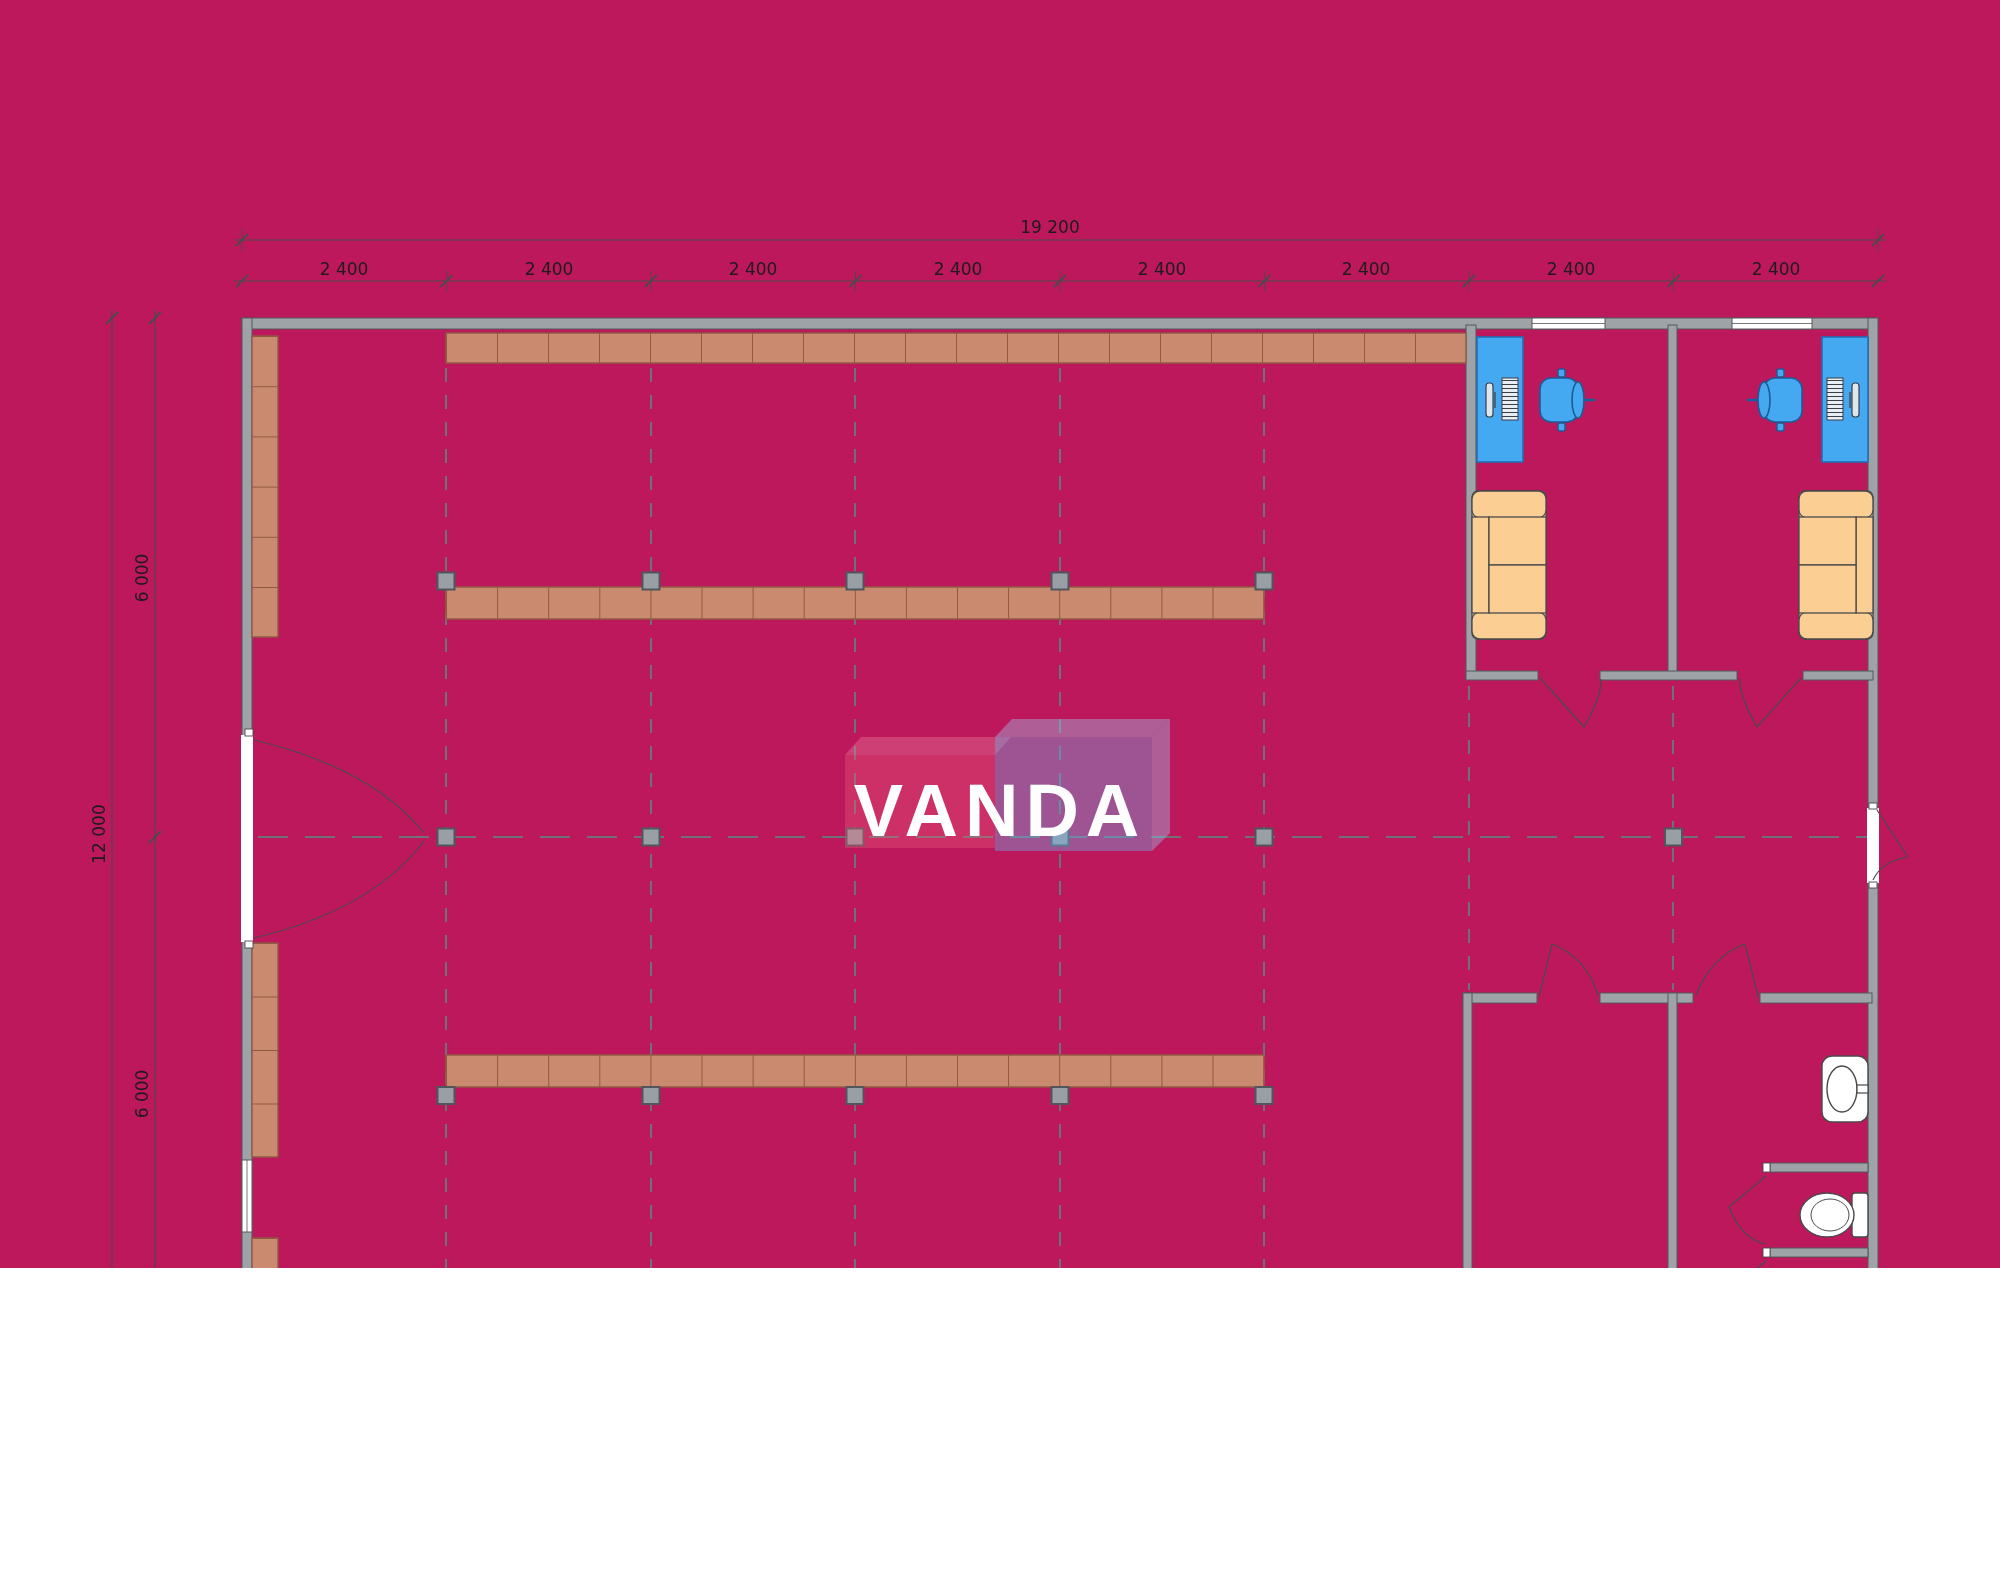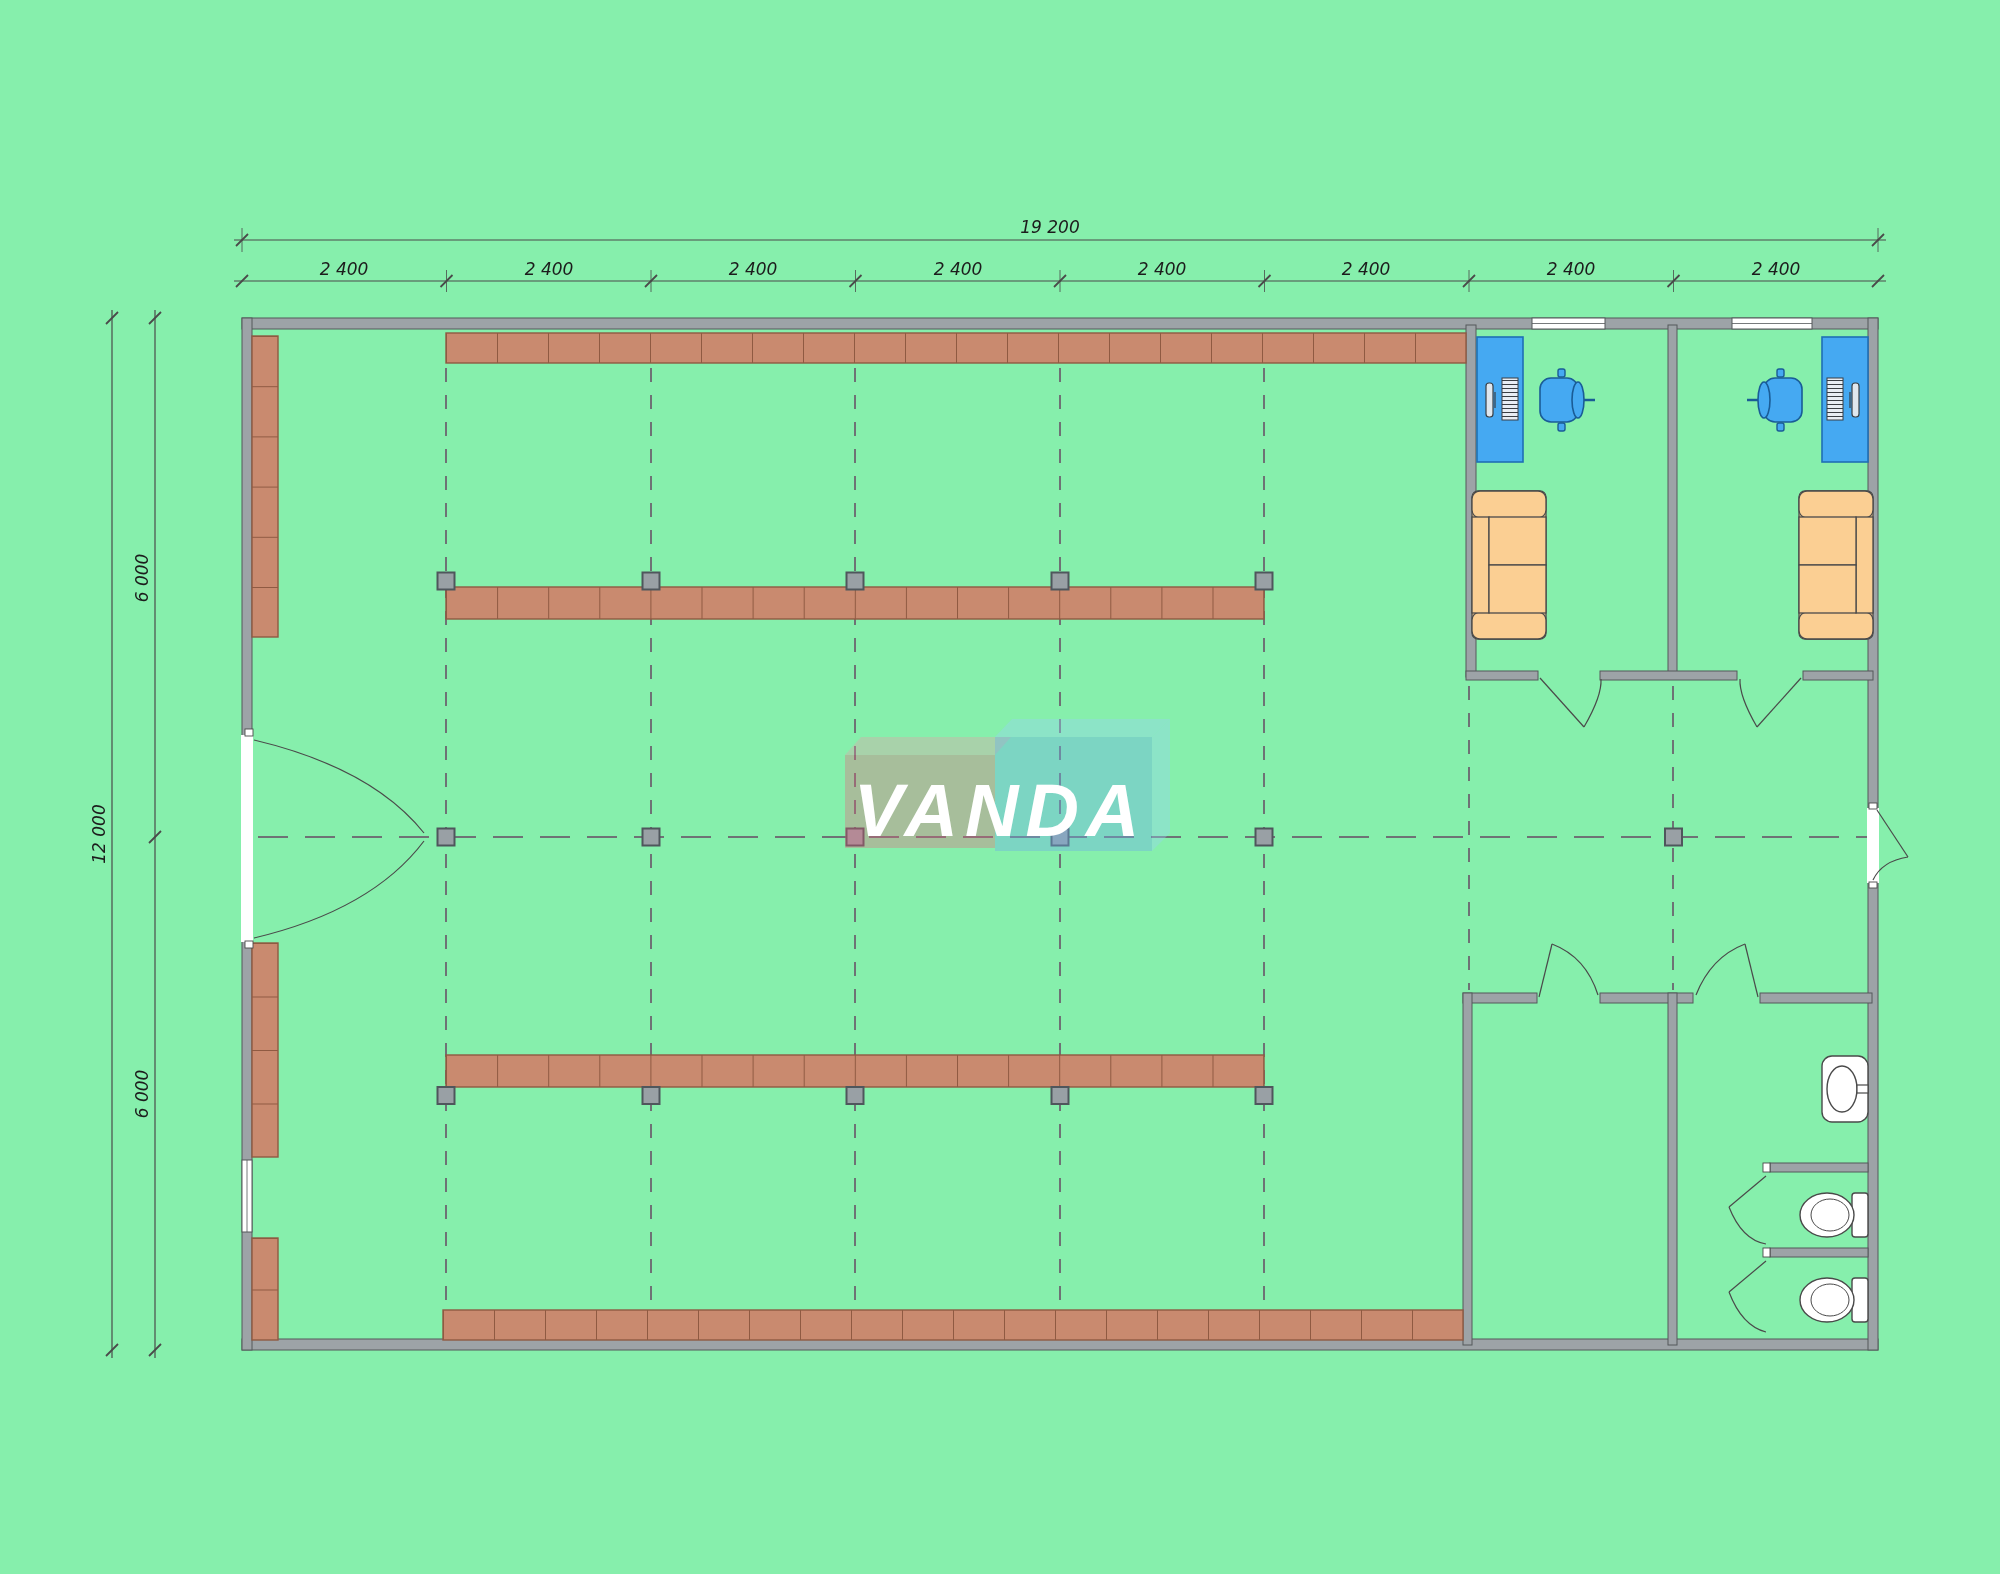--- a/index.html
+++ b/index.html
@@ -1,17 +1,17 @@
 <!DOCTYPE html>
 <html><head>
 <meta charset="utf-8">
 <style>
   html,body{margin:0;padding:0;background:#ffffff;}
-  .canvas{position:relative;width:2000px;height:1574px;background:#86efac;overflow:hidden;
-          font-family:"DejaVu Sans", sans-serif;font-style:italic;}
+  .canvas{position:relative;width:2000px;height:1268px;background:#be185d;overflow:hidden;
+          font-family:"DejaVu Sans", sans-serif;}
   svg text{font-family:"DejaVu Sans", sans-serif;fill:#1c1c1c;}
   .dimtxt{font-size:17px;}
   .logo-text{font-family:"Liberation Sans", sans-serif;font-weight:bold;font-size:74px;
              letter-spacing:7px;fill:#ffffff;}
 </style>
 </head>
 <body>
 
 <div class="canvas">
 <svg width="2000" height="1574" viewBox="0 0 2000 1574">

